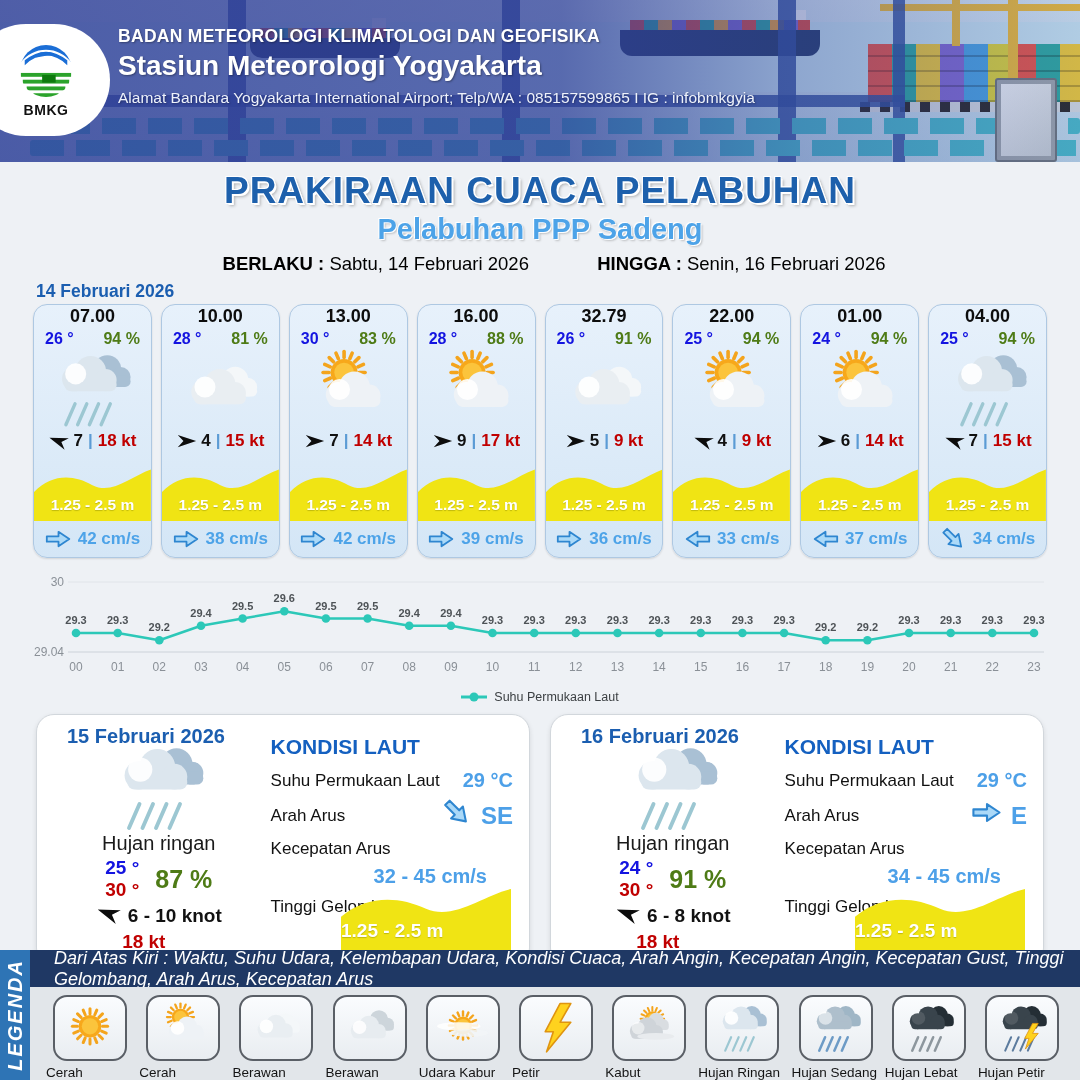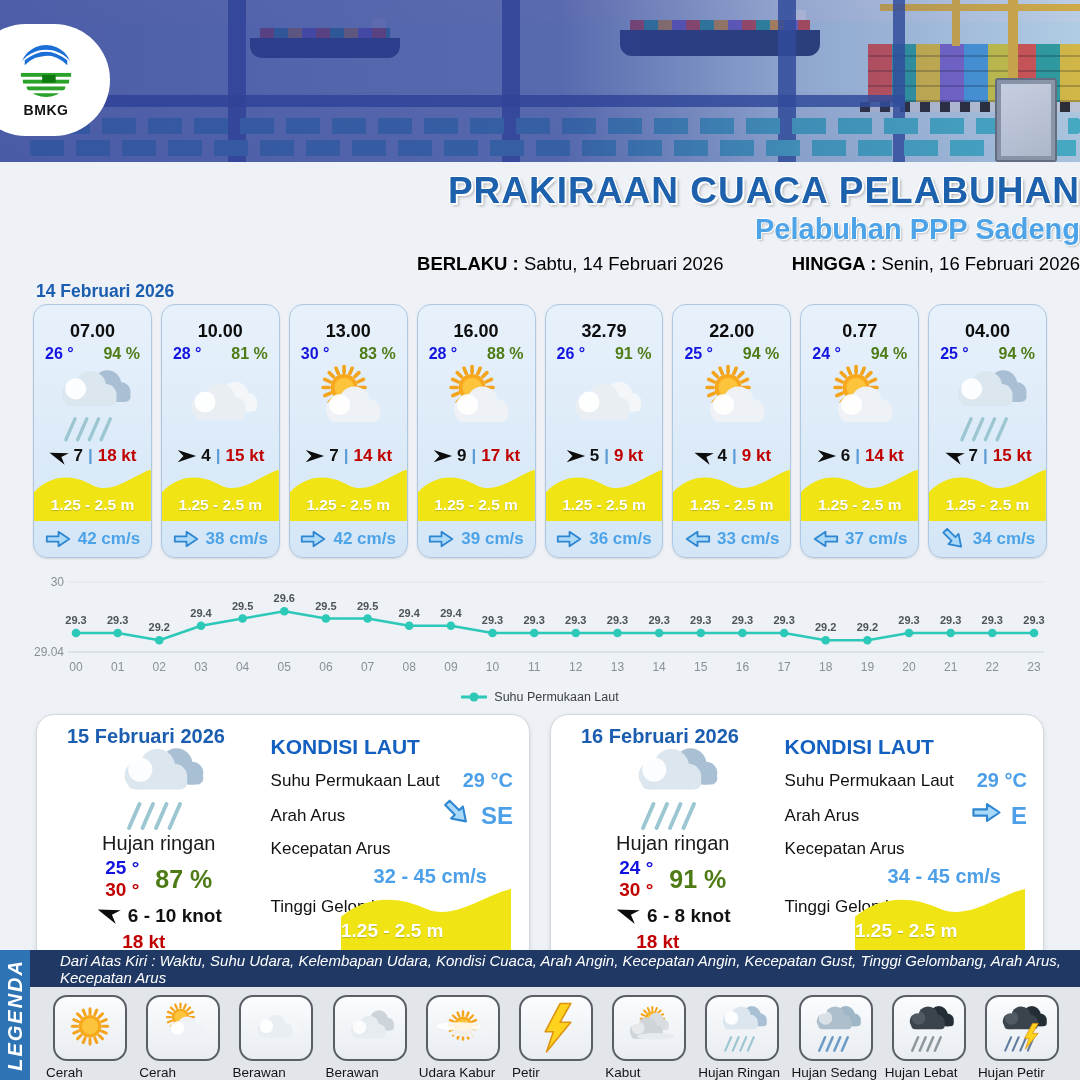--- a/index.html
+++ b/index.html
@@ -38,34 +38,34 @@
     background:linear-gradient(90deg,rgba(47,61,150,.80) 0%,rgba(47,61,150,.72) 52%,rgba(47,61,150,.35) 74%,rgba(47,61,150,.12) 100%);}
   .logo-pill{position:absolute;left:-30px;top:24px;width:140px;height:112px;background:#fff;border-radius:60px;
     display:flex;flex-direction:column;align-items:center;justify-content:center;z-index:6;padding-left:12px;box-sizing:border-box;}
   .logo-globe{width:58px;height:58px;}
   .logo-label{font-size:14px;font-weight:bold;color:#111;margin-top:2px;letter-spacing:.5px;}
   .hdr-text{position:absolute;left:118px;top:26px;z-index:5;color:#fff;}
   .hdr-line1{font-size:17.5px;font-weight:bold;letter-spacing:.3px;text-shadow:1px 1px 2px rgba(0,0,0,.35);}
   .hdr-line2{font-size:28px;font-weight:bold;margin-top:3px;text-shadow:1px 1px 2px rgba(0,0,0,.35);}
   .hdr-line3{font-size:15.5px;margin-top:7px;color:#eef2fb;text-shadow:1px 1px 2px rgba(0,0,0,.3);}
   
-  .title-wrap{text-align:right;margin-top:10px;}
+  .title-wrap{text-align:center;margin-top:10px;}
   .main-title{font-size:37px;font-weight:800;color:#1d60ac;letter-spacing:1px;line-height:1.05;
     text-shadow:2px 2px 0 #fff,-1px -1px 0 #fff,1px -1px 0 #fff,-1px 1px 0 #fff,3px 3px 3px rgba(60,60,60,.35);}
   .sub-title{font-size:29px;font-weight:800;color:#4da3e8;margin-top:3px;line-height:1.05;
     text-shadow:1px 1px 0 #fff,-1px -1px 0 #fff,2px 2px 2px rgba(60,60,60,.25);}
   .validity{margin-top:9px;font-size:18.5px;color:#000;margin-left:28px;}
   .validity b{font-weight:bold;}
   .validity .gap{display:inline-block;width:58px;}
   .date-label{margin:6px 0 2px 36px;font-size:17.5px;font-weight:bold;color:#1b5eb0;}
   
   .cards{display:flex;gap:9px;margin:2px 33px 0;}
   .hcard{flex:1;height:252px;position:relative;border-radius:14px;overflow:hidden;text-align:center;
     background:linear-gradient(#e7f1fb,#d4e6f6);border:1px solid #aec8e2;box-shadow:0 1px 2px rgba(0,0,0,.12);}
-  .c-time{margin-top:16px;font-size:18px;font-weight:bold;color:#0d0d0d;}
+  .c-time{margin-top:1px;font-size:18px;font-weight:bold;color:#0d0d0d;}
   .c-th{display:flex;justify-content:space-between;padding:0 11px;margin-top:3px;font-size:16px;font-weight:bold;}
   .c-temp{color:#1414e0;}
   .c-hum{color:#4e7b16;}
   .c-icon{height:78px;display:flex;align-items:center;justify-content:center;margin-top:2px;}
   .c-wind{display:flex;align-items:center;justify-content:center;gap:4px;height:26px;font-size:17px;font-weight:bold;color:#111;}
   .c-sep{color:#5b9bd5;font-weight:bold;margin:0 1px;}
   .c-gust{color:#c00000;}
   .c-wave{position:absolute;left:0;right:0;bottom:36px;height:56px;}
   .wave-svg{position:absolute;inset:0;width:100%;height:100%;}
   .c-wave-t{position:absolute;left:0;right:0;bottom:7px;color:#fff;font-weight:bold;font-size:15.5px;text-shadow:0 1px 1px rgba(120,120,0,.4);}
@@ -95,21 +95,21 @@
   .sea-val{color:#4da0e8;font-weight:bold;font-size:20px;}
   .sea-val.arah{display:flex;align-items:center;gap:8px;font-size:24px;}
   .kec-val{text-align:right;color:#4da0e8;font-weight:bold;font-size:20px;margin-top:6px;padding-right:26px;}
   .wave-chip{position:absolute;right:2px;bottom:4px;width:170px;height:66px;}
   .wave-chip .c-wave-t{font-size:19px;bottom:9px;}
   
   .legend{position:absolute;left:0;right:0;bottom:0;top:950px;}
   .legend-strip{position:absolute;left:0;top:0;bottom:0;width:30px;background:#2e74b5;display:flex;align-items:center;justify-content:center;z-index:2;}
   .legend-strip span{writing-mode:vertical-rl;transform:rotate(180deg);color:#fff;font-weight:800;font-style:italic;font-size:20px;letter-spacing:2px;}
   .legend-desc{position:absolute;left:30px;right:0;top:0;height:37px;background:#1f3864;color:#fff;font-style:italic;
-    display:flex;align-items:center;padding-left:30px;font-size:15px;box-sizing:border-box;}
+    display:flex;align-items:center;padding-left:24px;font-size:18px;box-sizing:border-box;}
   .legend-items{position:absolute;left:30px;right:0;top:37px;bottom:0;background:#e2e6ea;
     display:flex;justify-content:space-between;padding:8px 14px 0 16px;box-sizing:border-box;}
   .lg-item{width:88px;text-align:left;}
   .lg-box{width:70px;height:62px;margin:0 auto;border:2px solid #5a5f66;border-radius:14px;
     background:linear-gradient(#fafcfe,#e9edf1);display:flex;align-items:center;justify-content:center;overflow:hidden;}
   .lg-label{font-size:13.5px;color:#141414;margin-top:4px;}
 </style>
 </head>
 <body>
 
@@ -147,20 +147,25 @@
         <path d="M20 14 q4 -5 9 -2 q5 -4 8 1 l-17 3 Z" fill="#1b6ed6"></path>
         <rect x="4" y="32" width="52" height="4" fill="#2ba32b"></rect>
         <rect x="6" y="39" width="48" height="4" fill="#2ba32b"></rect>
         <rect x="10" y="46" width="40" height="4" fill="#2ba32b"></rect>
         <rect x="17" y="53" width="26" height="4" fill="#2ba32b"></rect>
         <rect x="26" y="34" width="14" height="8" fill="#0e7a0e"></rect>
       </g>
     </svg>
     <div class="logo-label">BMKG</div>
   </div>
+  <div class="hdr-text">
+    <div class="hdr-line1">BADAN METEOROLOGI KLIMATOLOGI DAN GEOFISIKA</div>
+    <div class="hdr-line2">Stasiun Meteorologi Yogyakarta</div>
+    <div class="hdr-line3">Alamat Bandara Yogyakarta International Airport; Telp/WA : 085157599865 I IG : infobmkgyia</div>
+  </div>
 </header>
 
 <section class="title-wrap">
   <div class="main-title">PRAKIRAAN CUACA PELABUHAN</div>
   <div class="sub-title">Pelabuhan PPP Sadeng</div>
   <div class="validity">
     <b>BERLAKU :</b>
     <span>Sabtu, 14 Februari 2026</span>
     <span class="gap"></span>
     <b>HINGGA :</b>
@@ -493,21 +498,21 @@
         <span class="c-wave-t">1.25 - 2.5 m</span>
       </div>
       <div class="c-cur">
         <svg width="27" height="20" viewBox="0 0 30 22" style="transform:rotate(180deg)">
           <path d="M2 8 L15 8 L15 3 L27 11 L15 19 L15 14 L2 14 Z" fill="#abd9f8" stroke="#2e86d0" stroke-width="2" stroke-linejoin="round"></path>
         </svg>
         <span>33 cm/s</span>
       </div>
     </div>
     <div class="hcard">
-      <div class="c-time">0.77</div>
+      <div class="c-time">01.00</div>
       <div class="c-th">
         <span class="c-temp">24 °</span>
         <span class="c-hum">94 %</span>
       </div>
       <div class="c-icon">
         <svg viewBox="-32 -26 64 62" width="84" height="81">
           <g transform="translate(-3 -8) scale(1.15)">
             <line x1="10.0" y1="0.0" x2="14.0" y2="0.0" stroke="#f4a41c" stroke-width="2.4" stroke-linecap="round"></line>
             <line x1="9.2" y1="3.8" x2="12.9" y2="5.4" stroke="#f4a41c" stroke-width="2.4" stroke-linecap="round"></line>
             <line x1="7.1" y1="7.1" x2="9.9" y2="9.9" stroke="#f4a41c" stroke-width="2.4" stroke-linecap="round"></line>

